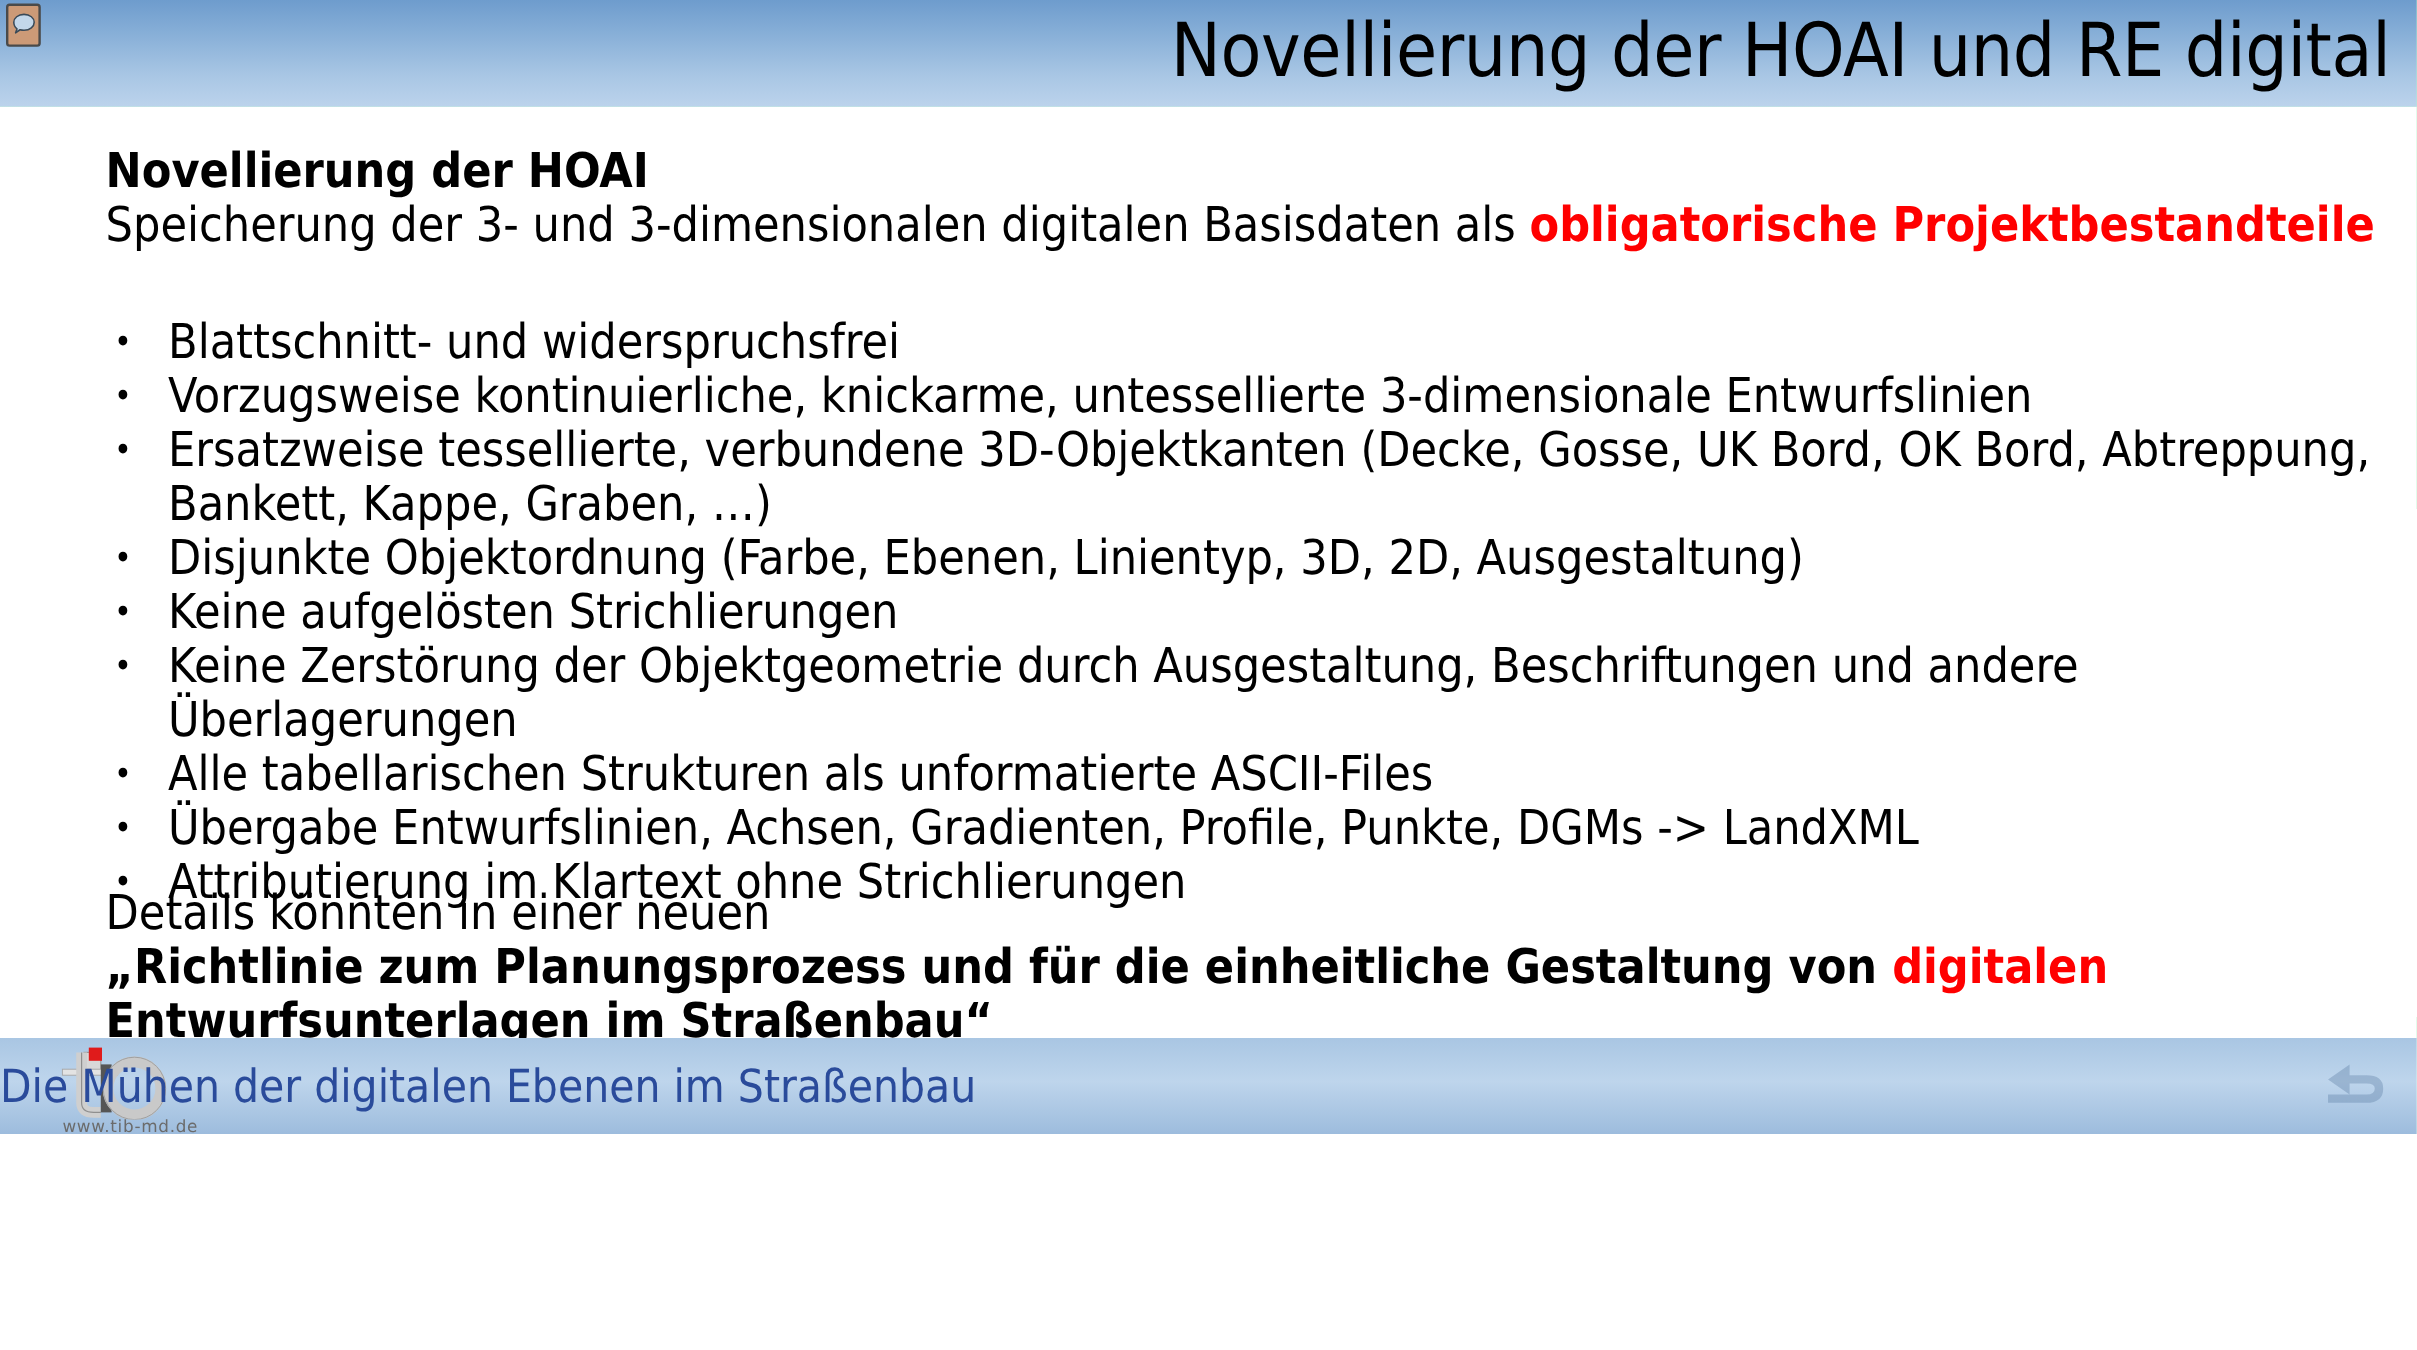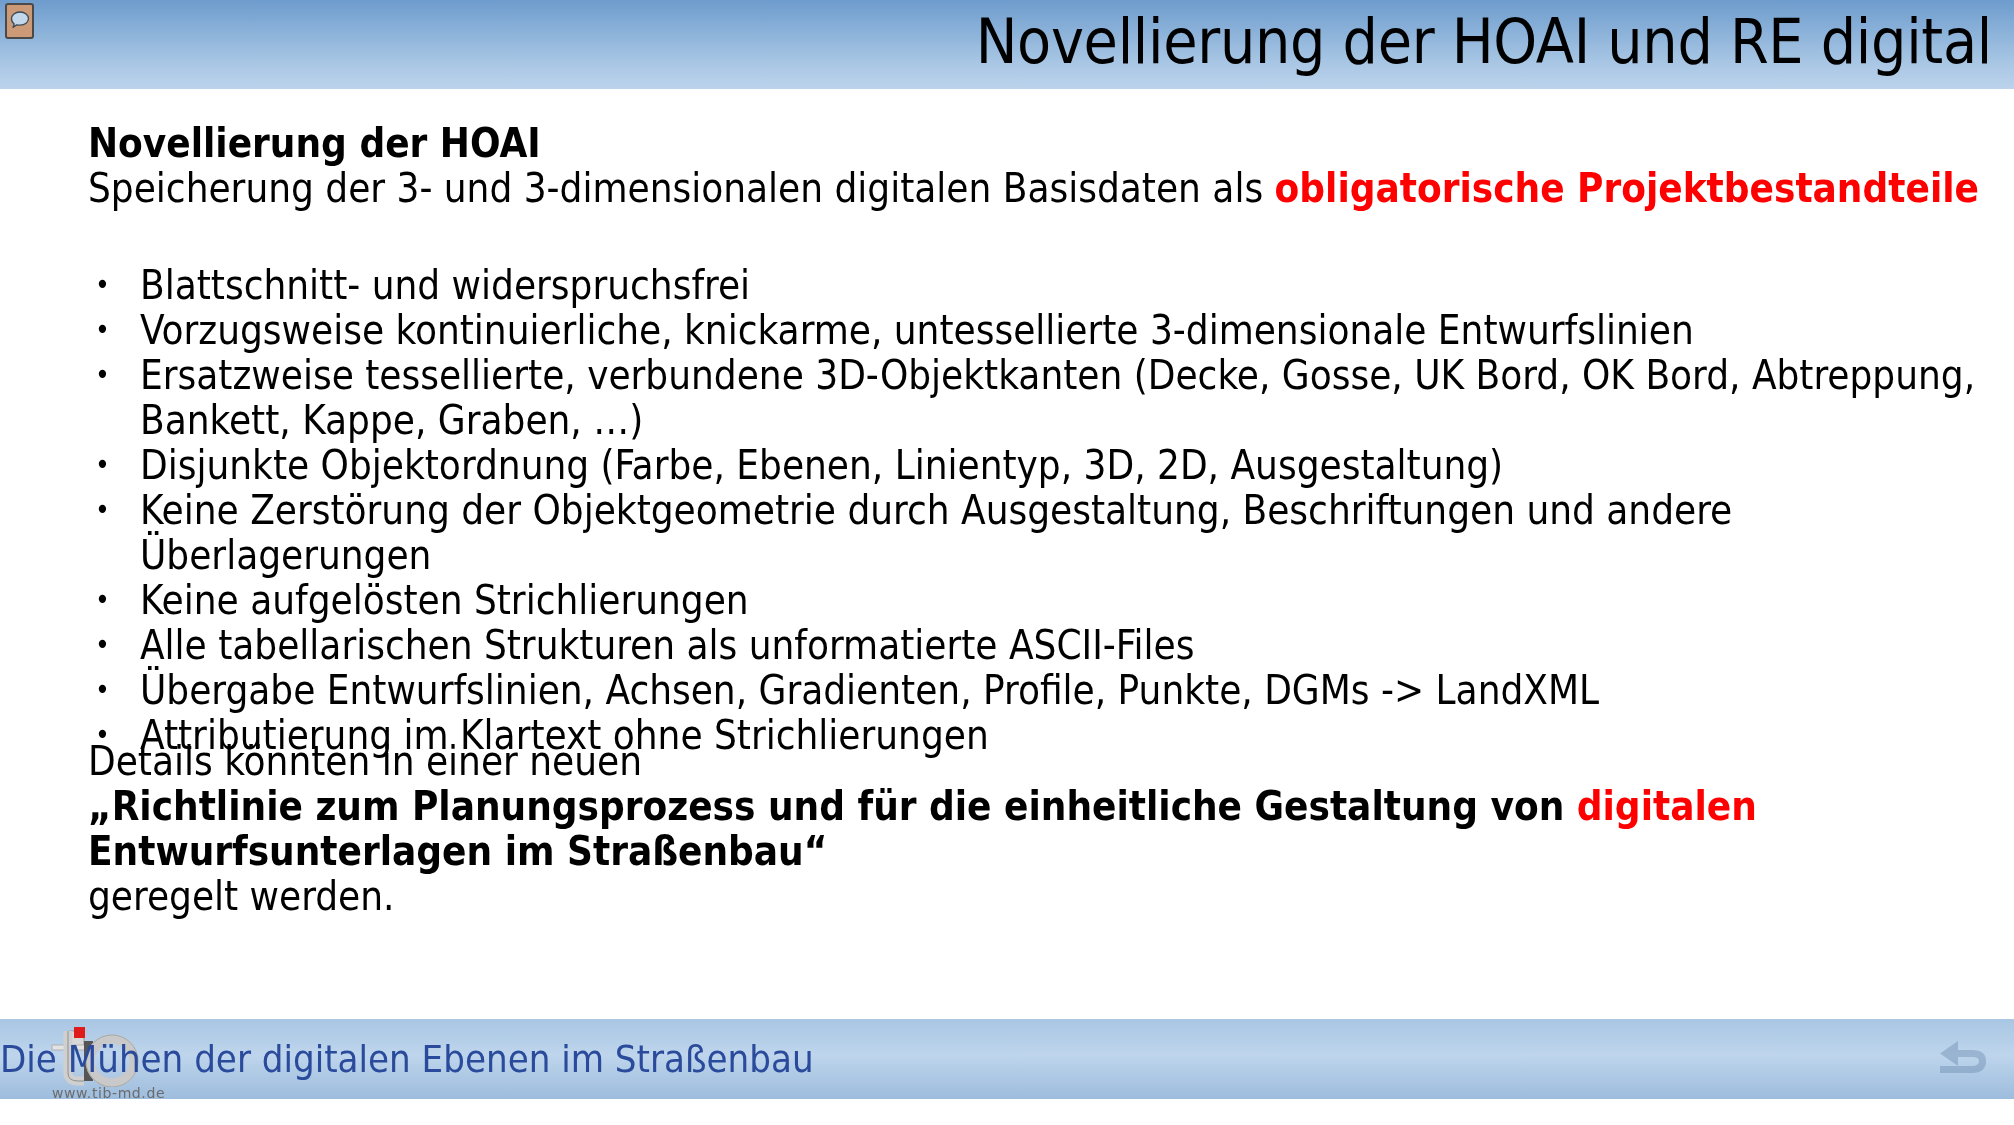--- a/index.html
+++ b/index.html
@@ -10,21 +10,21 @@
   body {
     width: 2014px;
     height: 1125px;
     overflow: hidden;
     font-family: "DejaVu Sans Condensed", "Liberation Sans Narrow", "Liberation Sans", sans-serif;
     -webkit-font-smoothing: antialiased;
   }
   .slide {
     position: relative;
     width: 2014px;
-    height: 1099px;
+    height: 945px;
     background: #86efac;
   }
 
   
   .header {
     position: absolute;
     left: 0; top: 0;
     width: 2014px;
     height: 89px;
     background: linear-gradient(to bottom, #6e9ccd 0%, #86aed7 30%, #a8c6e4 70%, #bcd3ec 100%);
@@ -199,24 +199,24 @@
           <span>Vorzugsweise kontinuierliche, knickarme, untessellierte 3-dimensionale Entwurfslinien</span>
         </li>
         <li class="bullet">
           <span>Ersatzweise tessellierte, verbundene 3D-Objektkanten (Decke, Gosse, UK Bord, OK Bord, Abtreppung,</span>
           <span class="wrap2">Bankett, Kappe, Graben, …)</span>
         </li>
         <li class="bullet">
           <span>Disjunkte Objektordnung (Farbe, Ebenen, Linientyp, 3D, 2D, Ausgestaltung)</span>
         </li>
         <li class="bullet">
+          <span>Keine aufgelösten Strichlierungen</span>
+        </li>
+        <li class="bullet">
           <span>Keine Zerstörung der Objektgeometrie durch Ausgestaltung, Beschriftungen und andere Überlagerungen</span>
-        </li>
-        <li class="bullet">
-          <span>Keine aufgelösten Strichlierungen</span>
         </li>
         <li class="bullet">
           <span>Alle tabellarischen Strukturen als unformatierte ASCII-Files</span>
         </li>
         <li class="bullet">
           <span>Übergabe Entwurfslinien, Achsen, Gradienten, Profile, Punkte, DGMs -&gt; LandXML</span>
         </li>
         <li class="bullet">
           <span>Attributierung im Klartext ohne Strichlierungen</span>
         </li>

